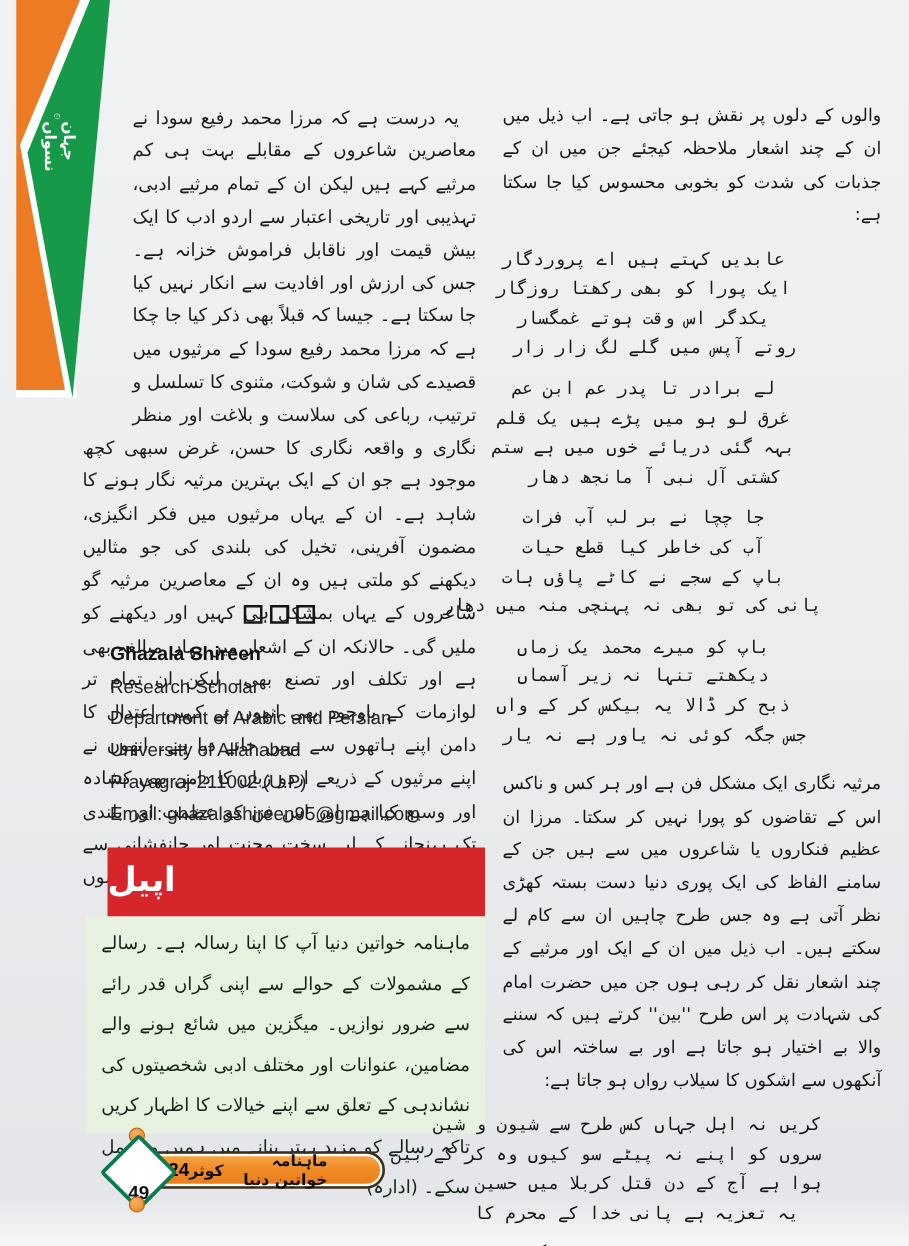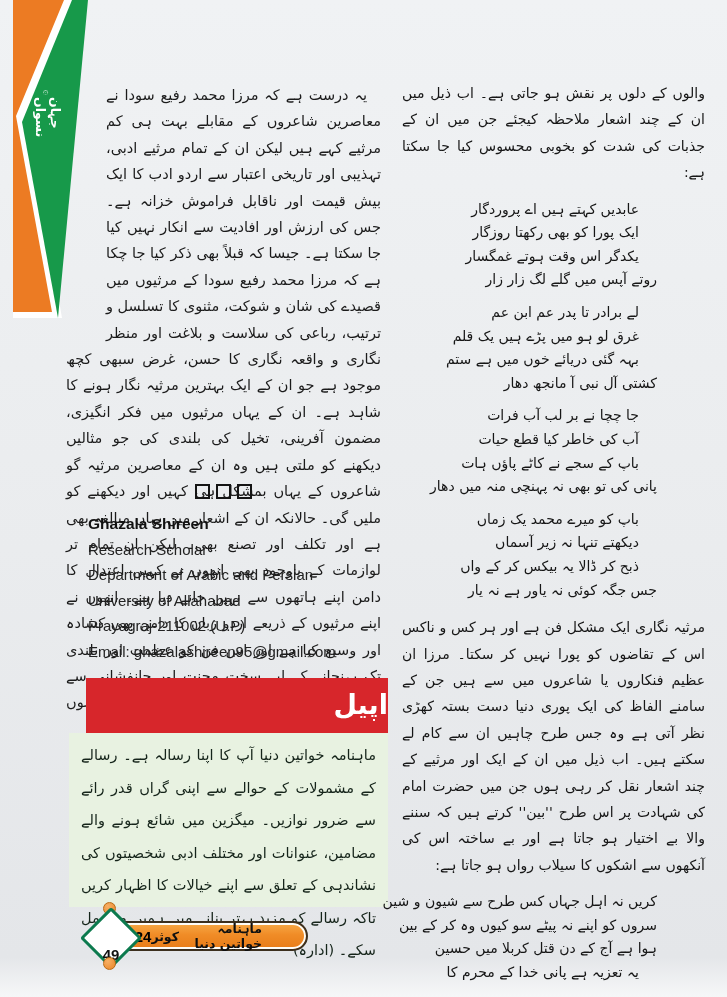--- a/index.html
+++ b/index.html
@@ -33,38 +33,38 @@
   }
   .author{
     position:absolute;left:88px;top:511px;width:300px;
     font-family:"Liberation Sans","DejaVu Sans",sans-serif;
     font-size:15px;line-height:25.5px;color:#222222;
   }
   .author .name{font-weight:bold;font-size:15.5px;color:#111;}
   
   .appeal-title{
     position:absolute;left:86px;top:678px;width:302px;height:72px;
-    background:#d7262b;color:#ffffff;text-align:right;line-height:54px;
+    background:#d7262b;color:#ffffff;text-align:left;line-height:54px;
     font-size:27px;font-weight:bold;
   }
   .appeal-body{
     position:absolute;left:69px;top:733px;width:295px;height:162px;
     background:#e8f2e1;padding:6px 12px 6px 12px;
     direction:rtl;text-align:justify;font-size:14.5px;line-height:32.5px;color:#15241a;
   }
   
   .col-right{
     position:absolute;left:390px;top:68px;width:327px;
     direction:rtl;font-size:14px;line-height:26.4px;color:#161616;
   }
   .col-right .prose{margin:12px;text-align:justify;}
   .stanza{margin:5px 0 9px 0;}
   .stanza .vline{
-    display:block;text-align:right;padding-left:0;padding-right:78px;
-    white-space:nowrap;line-height:23.6px;overflow:visible;
+    display:block;text-align:center;padding-left:0;padding-right:78px;
+    white-space:nowrap;line-height:23.6px;overflow:visible;font-family:Liberation Mono, monospace;
   }
   .stanza .vline.wide{padding-right:60px;}
   
   .footer-bar{
     position:absolute;left:100px;top:921px;width:208px;height:30px;
     background:linear-gradient(180deg,#f7a947 0%,#f08c27 45%,#e87c18 100%);
     border:2px solid #3c2f1e;border-radius:17px;
     box-shadow:inset 0 0 0 2px #fdfdf9;
     display:flex;direction:rtl;align-items:center;justify-content:space-between;
     padding:0 44px 0 16px;box-sizing:border-box;

